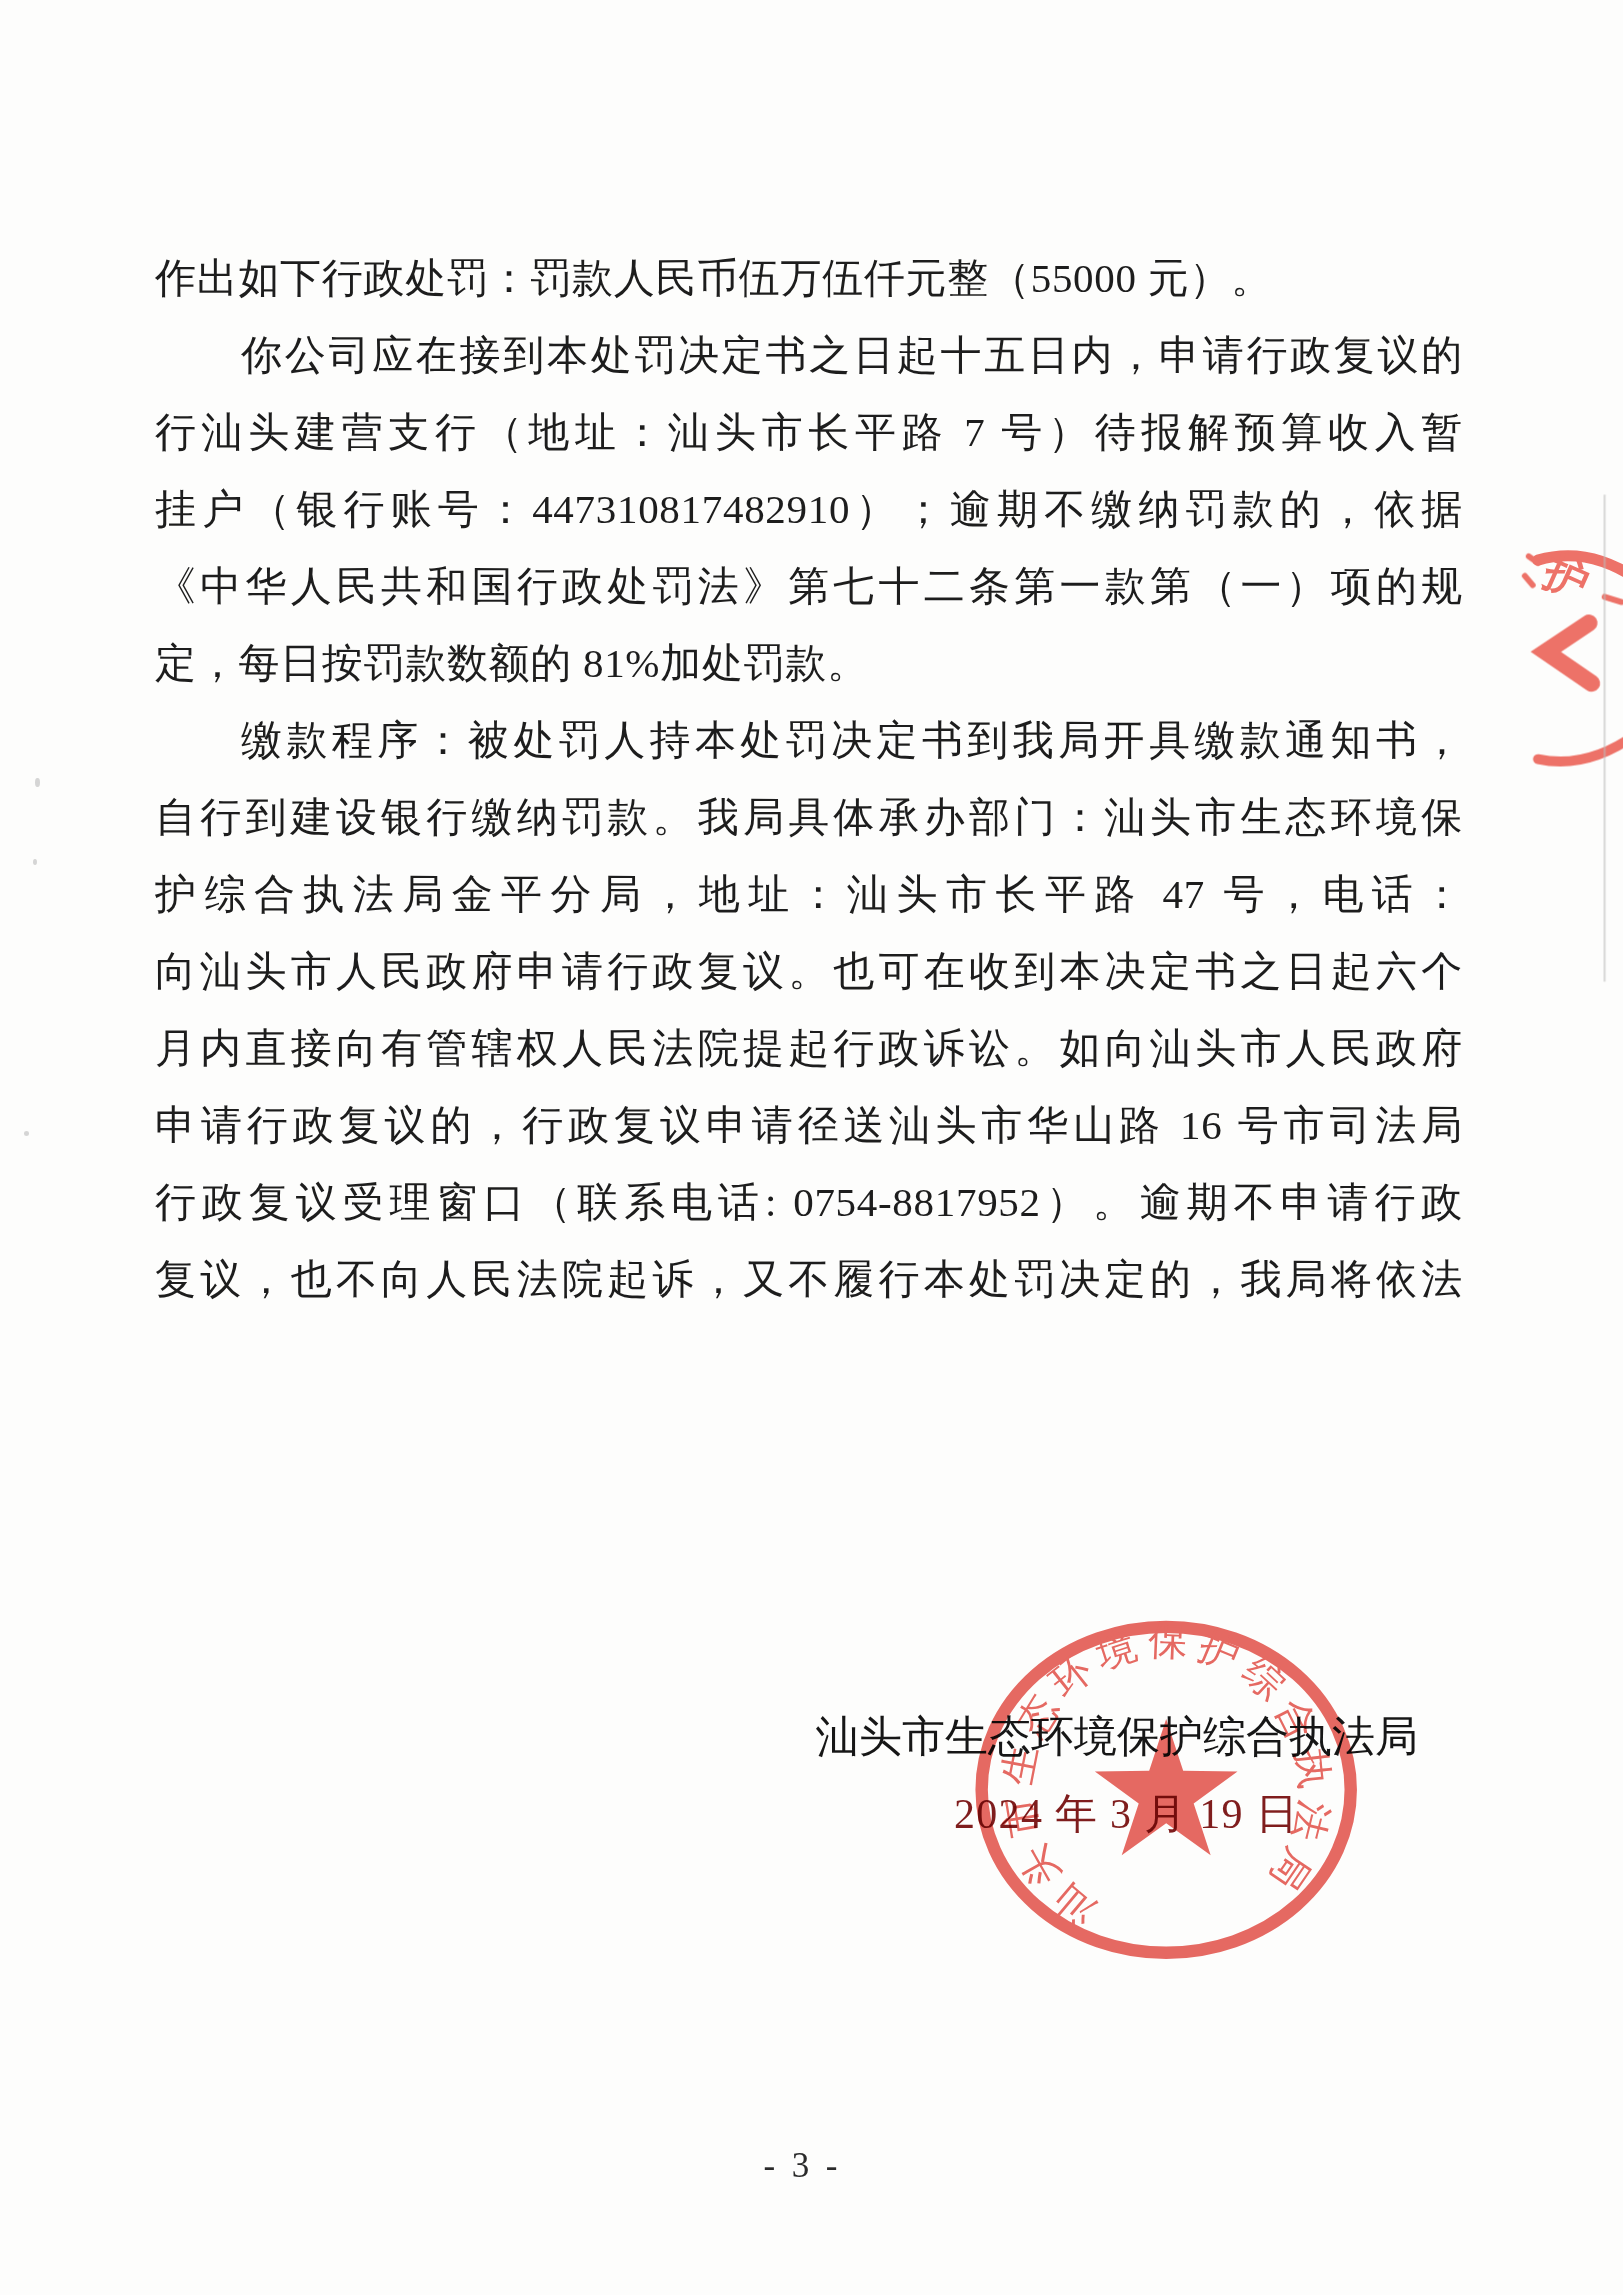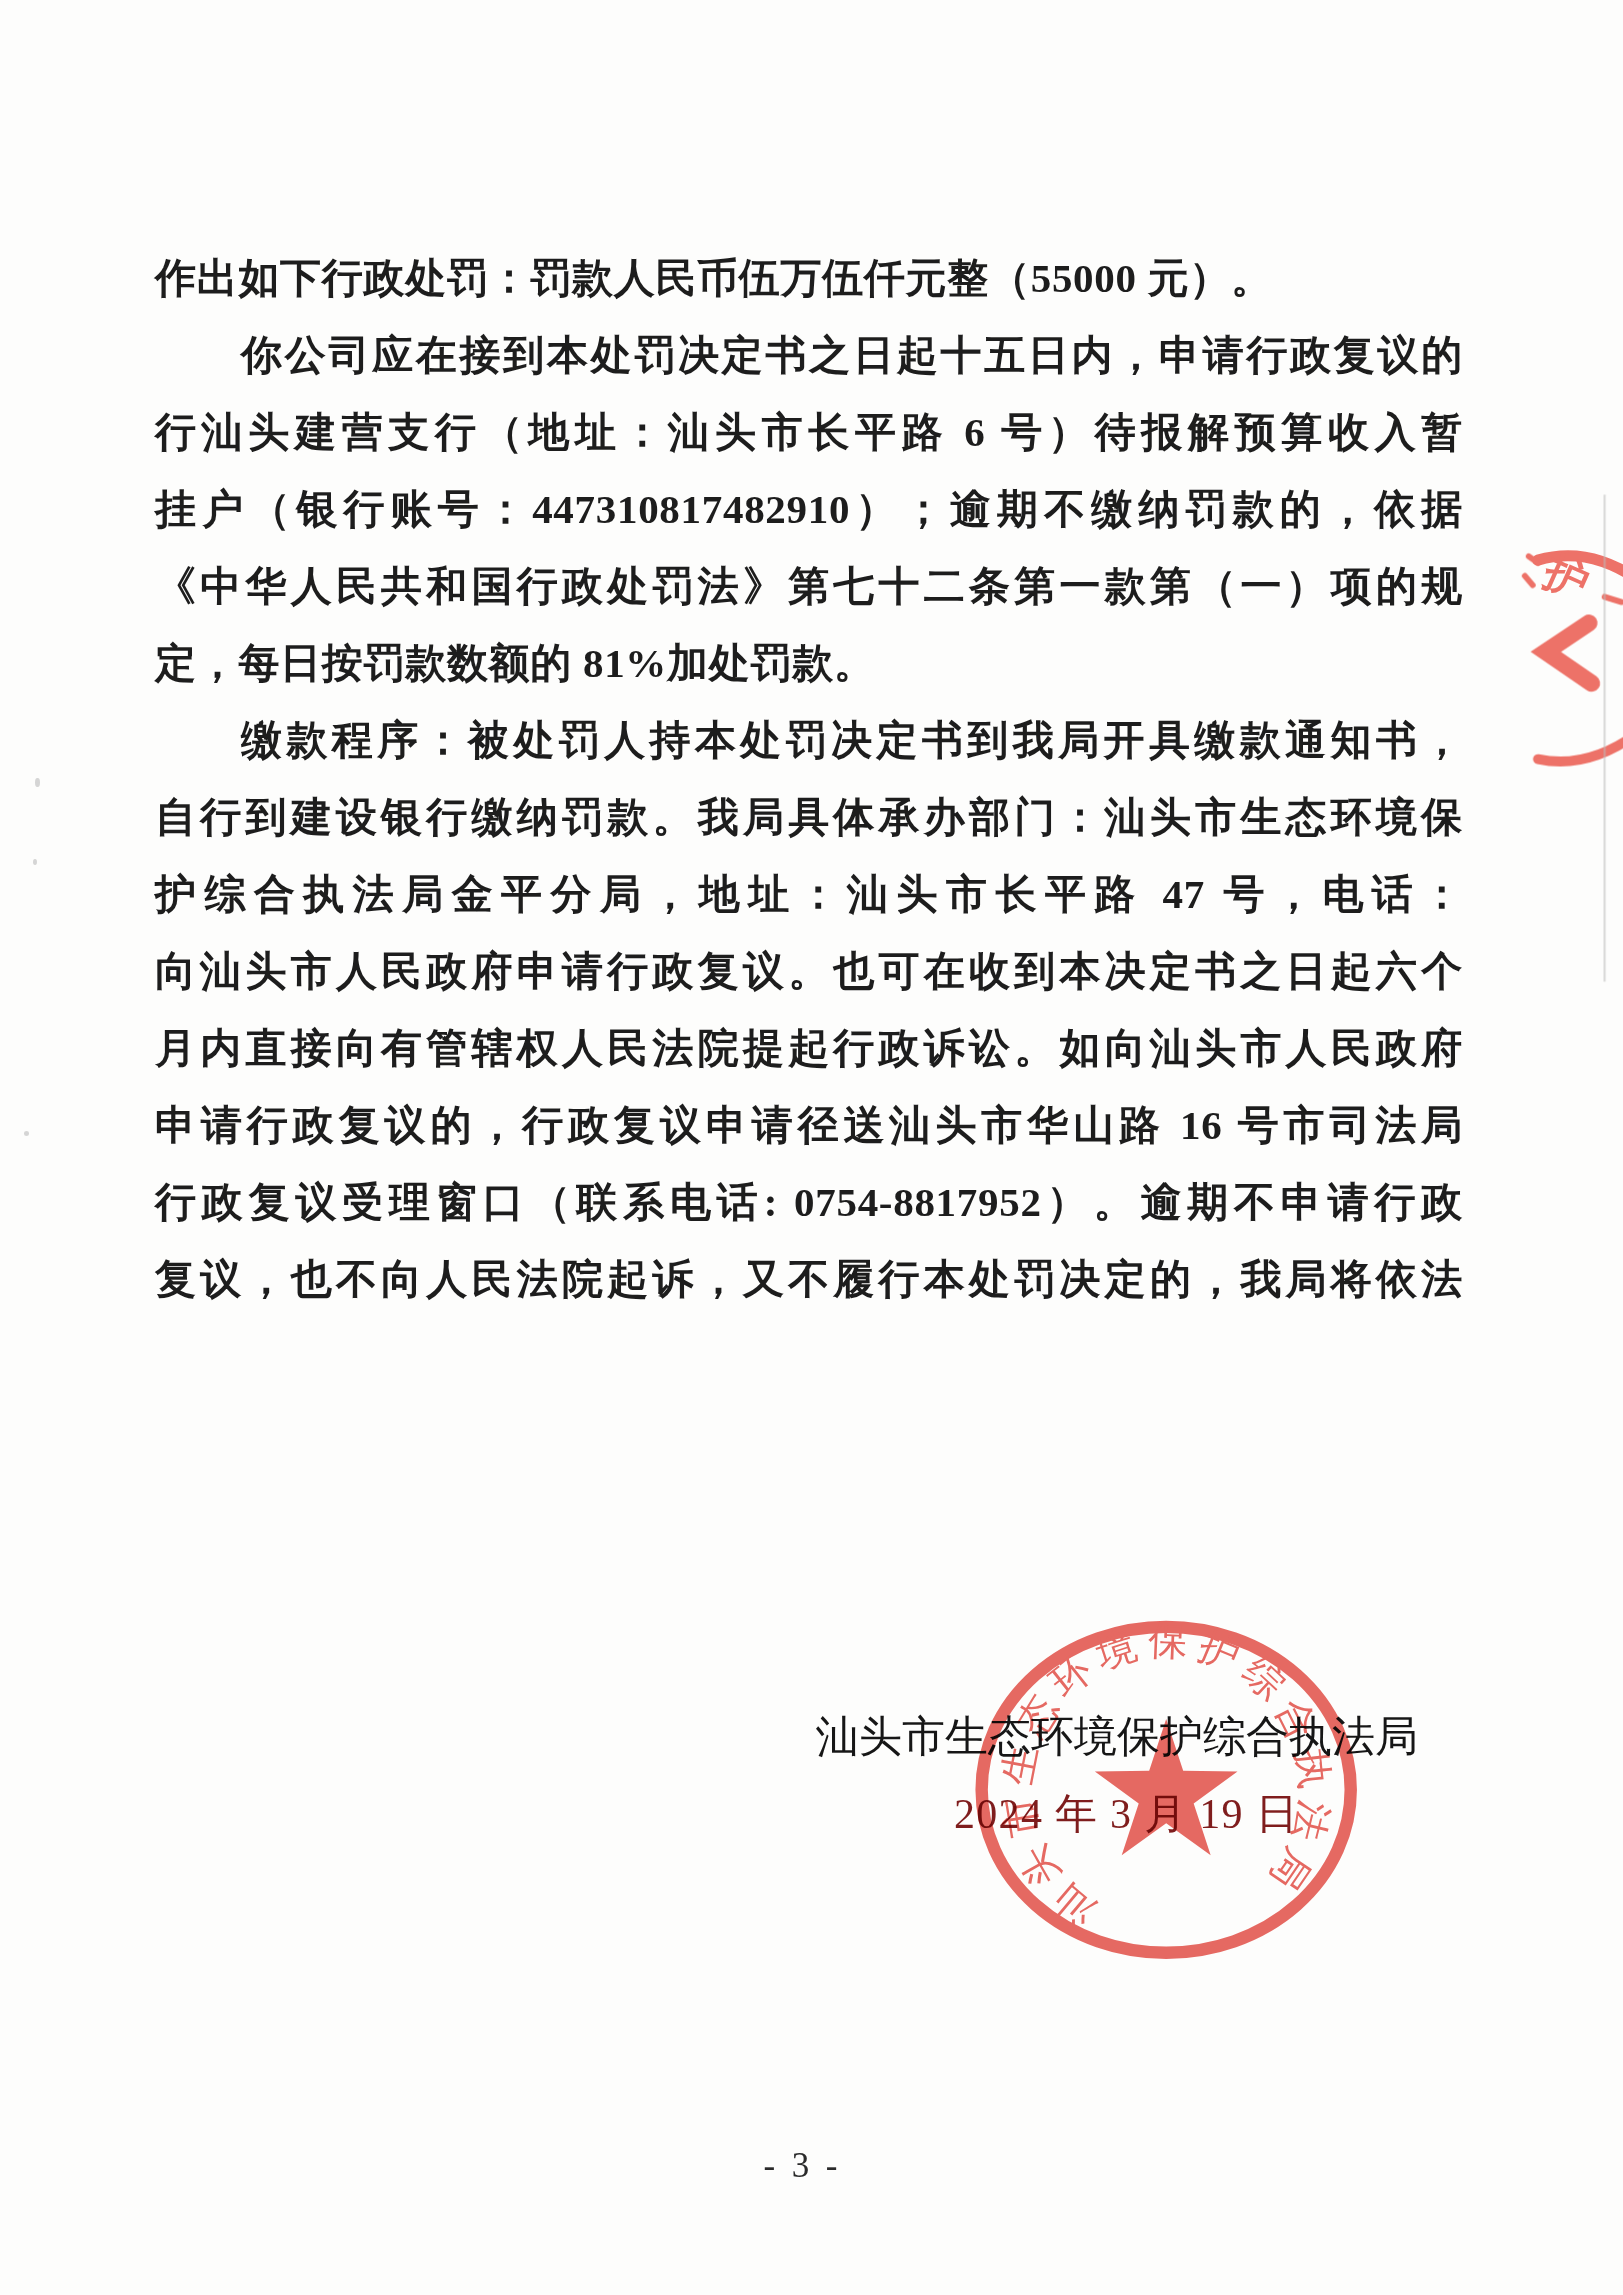--- a/index.html
+++ b/index.html
@@ -16,21 +16,20 @@
     position:absolute;
     left:155px;top:240px;width:1308px;
   }
   .ln{
     height:77px;line-height:77px;
     font-size:41px;
     letter-spacing:0.7px;
     text-align:justify;
     text-align-last:justify;
     white-space:nowrap;
-    font-weight:bold;
   }
   .ln.last{text-align:left;text-align-last:left;}
   .ln.ind{text-indent:86px;}
   
   .sig-org{
     position:absolute;left:816px;top:1714px;width:609px;
     font-size:43px;line-height:46px;letter-spacing:0px;
     white-space:nowrap;color:#161616;
   }
   .sig-date{
@@ -59,21 +58,21 @@
   .speck{position:absolute;background:#b5b5b5;border-radius:50%;opacity:.55;}
 </style>
 </head>
 <body>
 
 <div class="page">
 
   <div class="textblock">
     <div class="ln last">作出如下行政处罚：罚款人民币伍万伍仟元整（55000 元）。</div>
     <div class="ln ind">你公司应在接到本处罚决定书之日起十五日内，申请行政复议的</div>
-    <div class="ln">行汕头建营支行（地址：汕头市长平路 6 号）待报解预算收入暂</div>
+    <div class="ln">行汕头建营支行（地址：汕头市长平路 7 号）待报解预算收入暂</div>
     <div class="ln">挂户（银行账号：447310817482910）；逾期不缴纳罚款的，依据</div>
     <div class="ln">《中华人民共和国行政处罚法》第七十二条第一款第（一）项的规</div>
     <div class="ln last">定，每日按罚款数额的 81%加处罚款。</div>
     <div class="ln ind">缴款程序：被处罚人持本处罚决定书到我局开具缴款通知书，</div>
     <div class="ln">自行到建设银行缴纳罚款。我局具体承办部门：汕头市生态环境保</div>
     <div class="ln">护综合执法局金平分局，地址：汕头市长平路 47 号，电话：</div>
     <div class="ln">向汕头市人民政府申请行政复议。也可在收到本决定书之日起六个</div>
     <div class="ln">月内直接向有管辖权人民法院提起行政诉讼。如向汕头市人民政府</div>
     <div class="ln">申请行政复议的，行政复议申请径送汕头市华山路 16 号市司法局</div>
     <div class="ln">行政复议受理窗口（联系电话: 0754-8817952）。逾期不申请行政</div>

